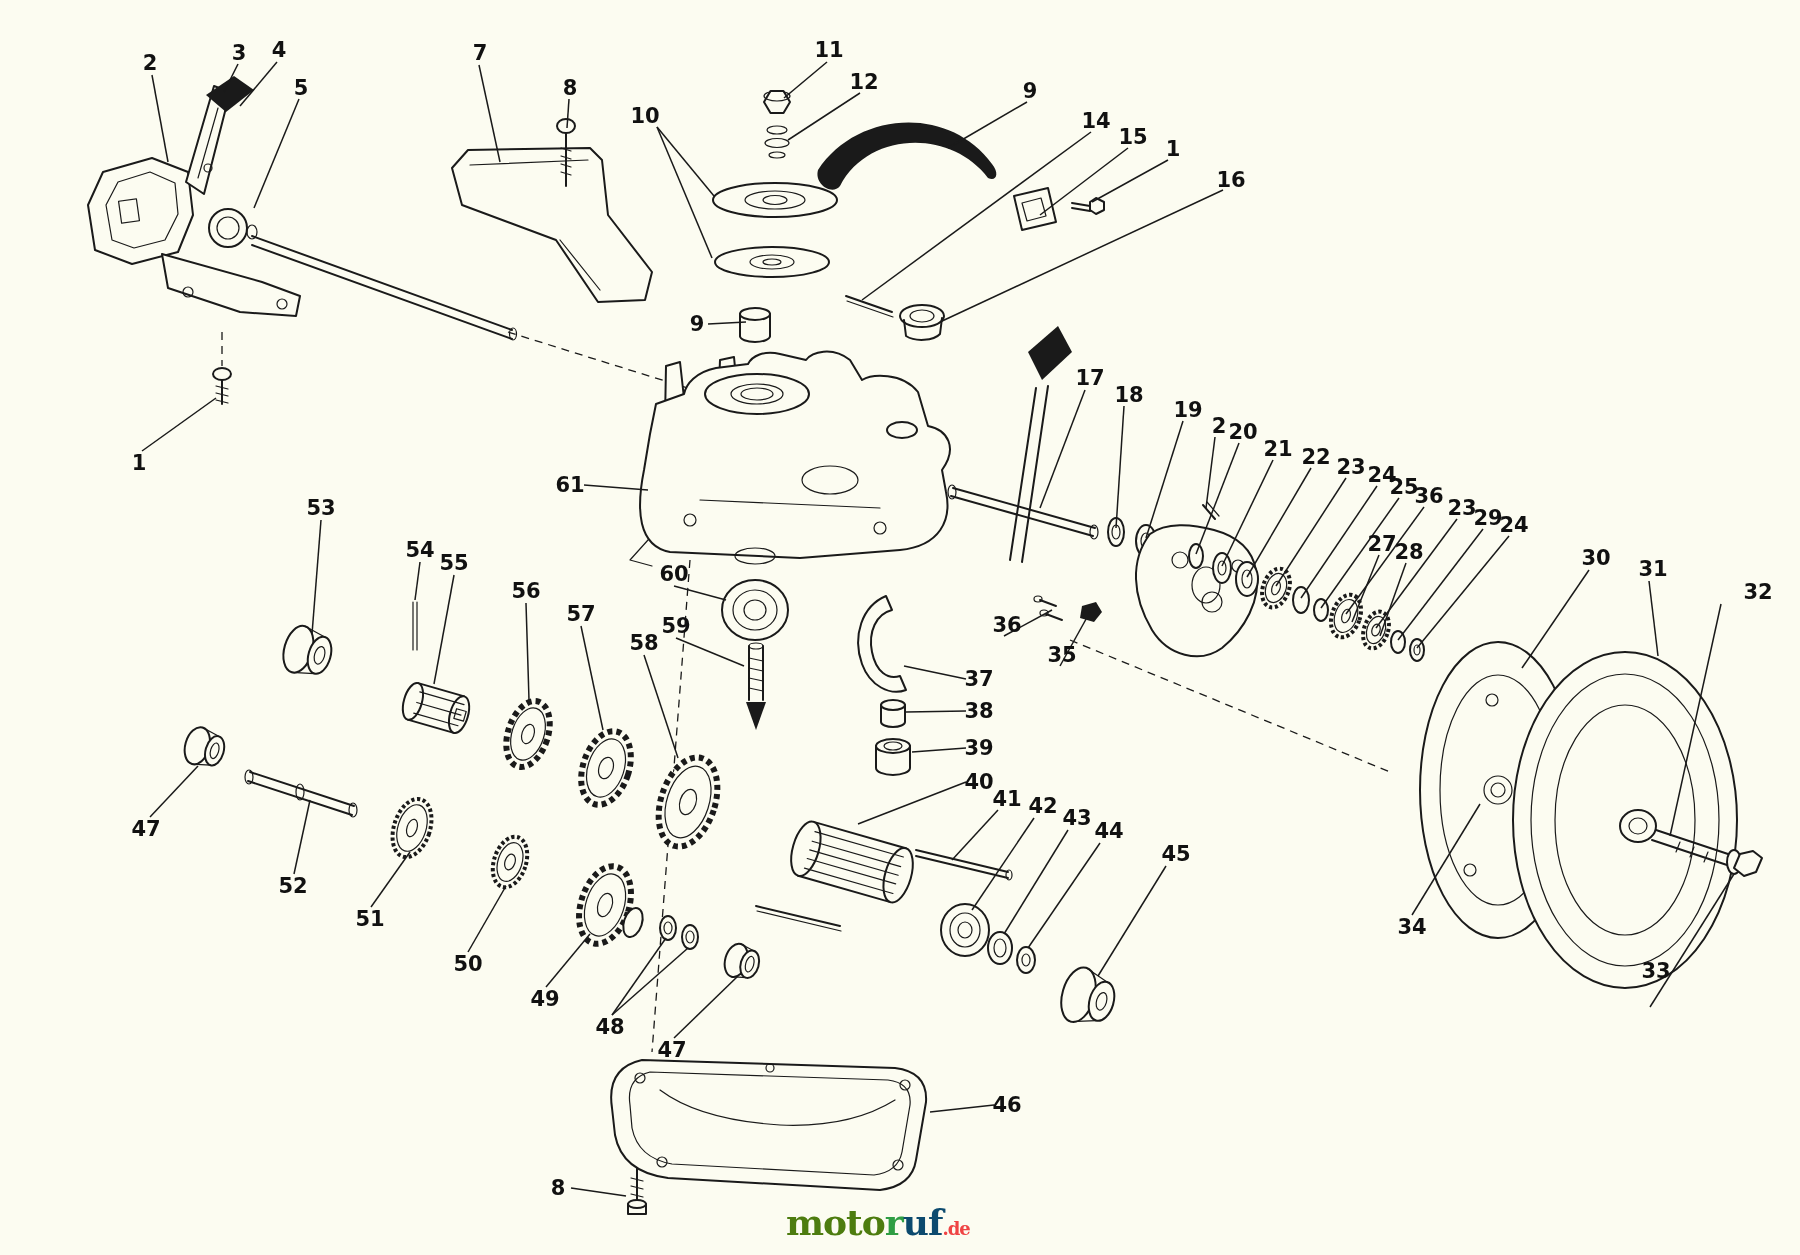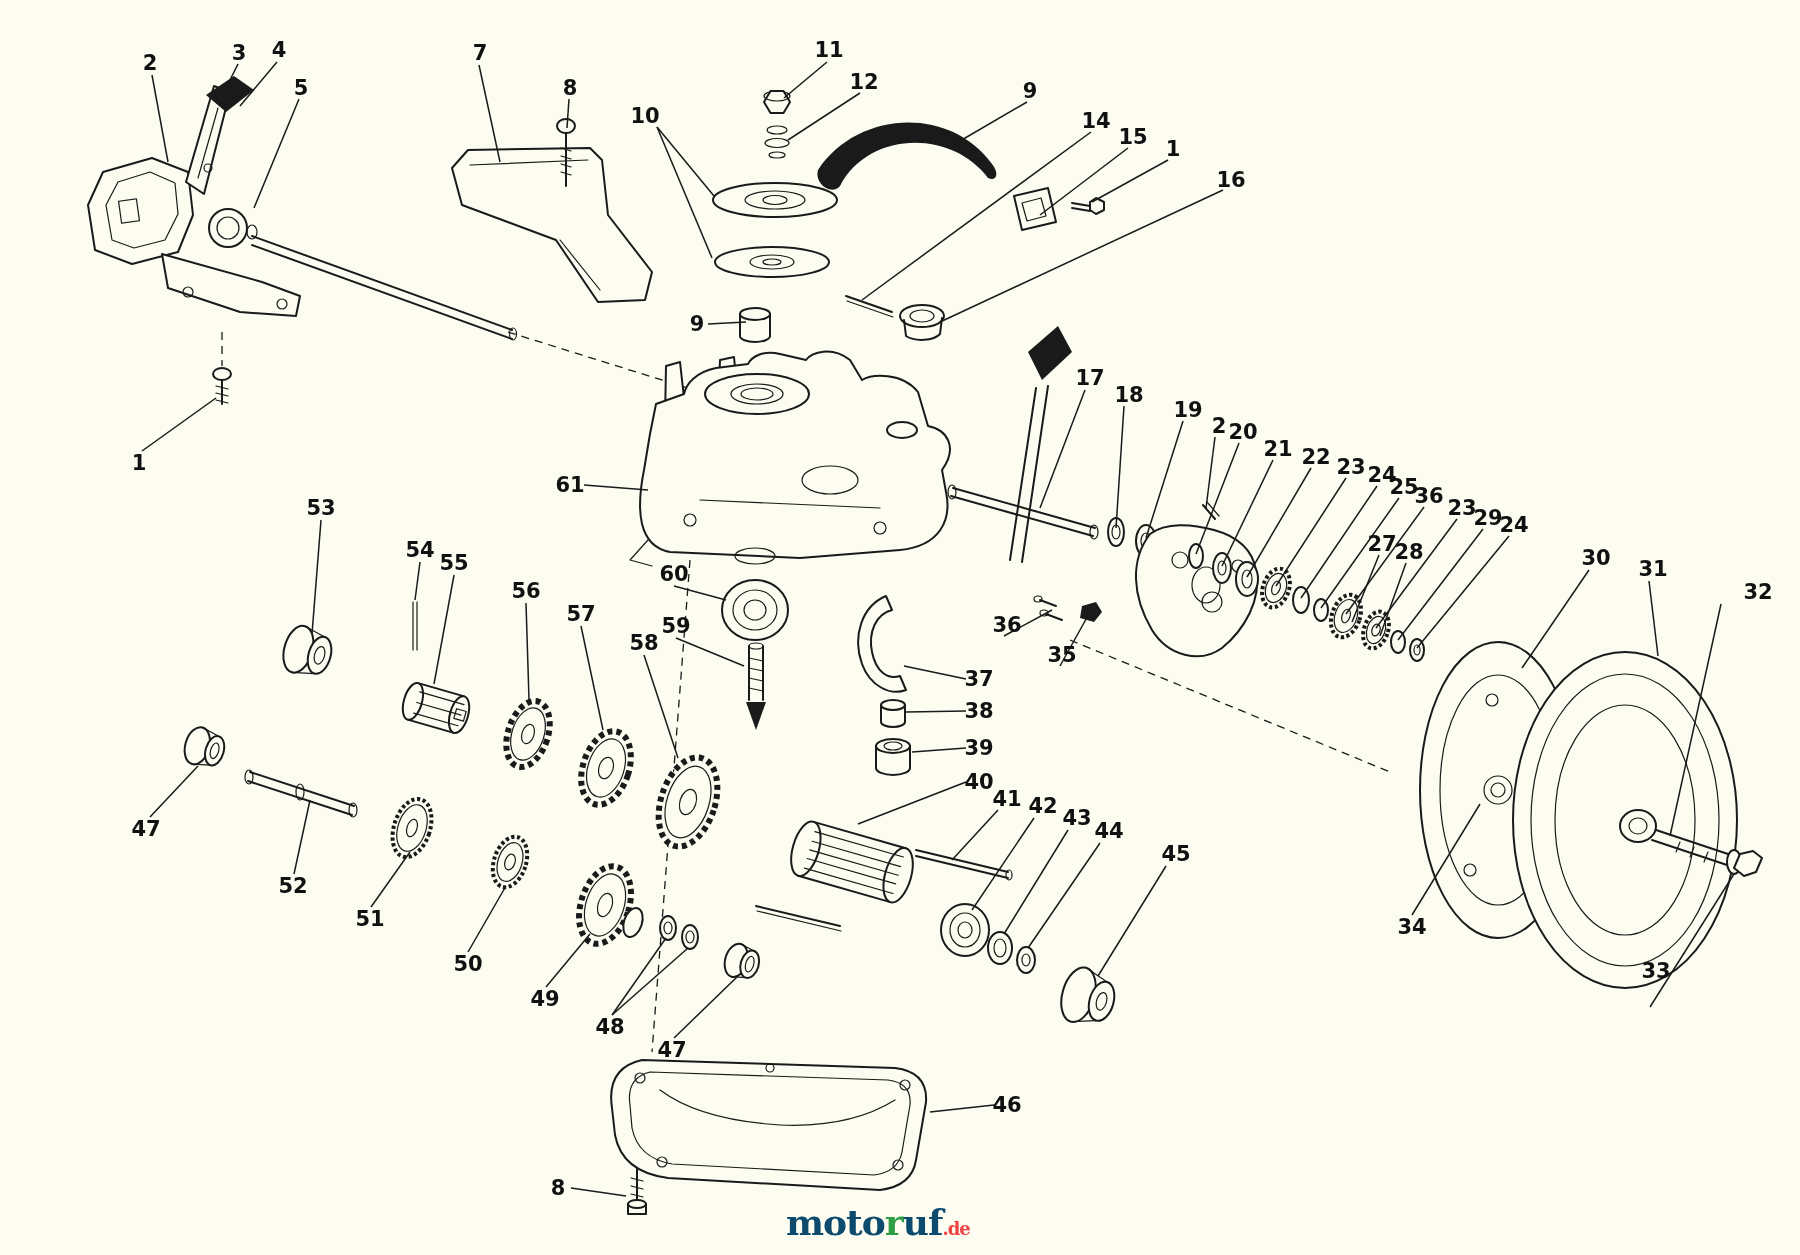--- a/index.html
+++ b/index.html
@@ -482,15 +482,15 @@
       <div class="part-label" style="left: 370px; top: 919px;">51</div>
       <div class="part-label" style="left: 468px; top: 964px;">50</div>
       <div class="part-label" style="left: 545px; top: 999px;">49</div>
       <div class="part-label" style="left: 610px; top: 1027px;">48</div>
       <div class="part-label" style="left: 672px; top: 1050px;">47</div>
       <div class="part-label" style="left: 1007px; top: 1105px;">46</div>
       <div class="part-label" style="left: 558px; top: 1188px;">8</div>
       <div class="part-label" style="left: 1412px; top: 927px;">34</div>
       <div class="part-label" style="left: 1656px; top: 971px;">33</div>
     </div>
-<div class="watermark"><span style="color: #0c4a6e;">moto</span><span style="color: rgb(47, 158, 68);">r</span><span style="color: #0c4a6e;">uf</span><span style="color: #ef4444;">.de</span></div>
+<div class="watermark"><span style="color: #4d7c0f;">moto</span><span style="color: rgb(47, 158, 68);">r</span><span style="color: #0c4a6e;">uf</span><span style="color: #ef4444;">.de</span></div>
 
 </div>
 
 </body></html>

